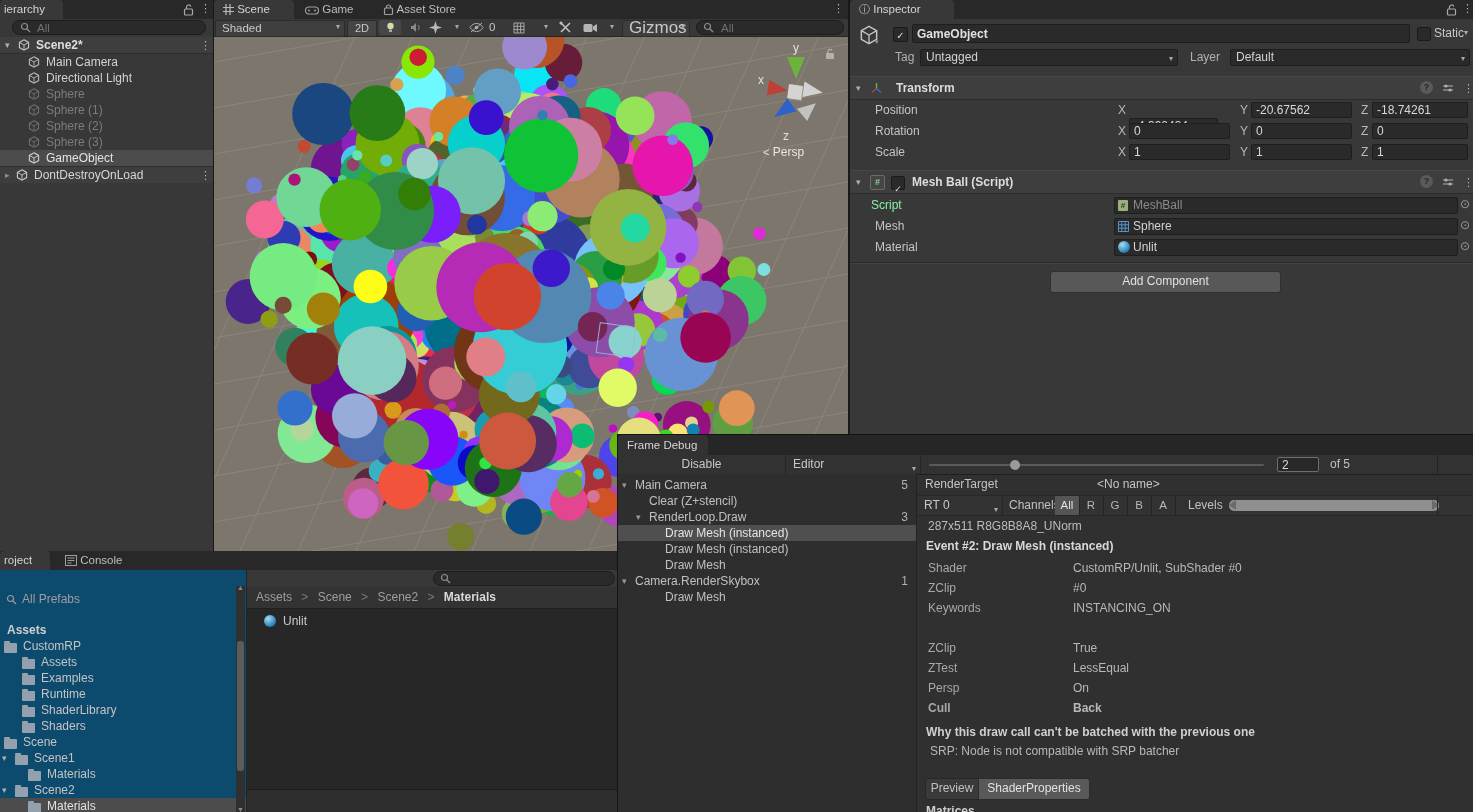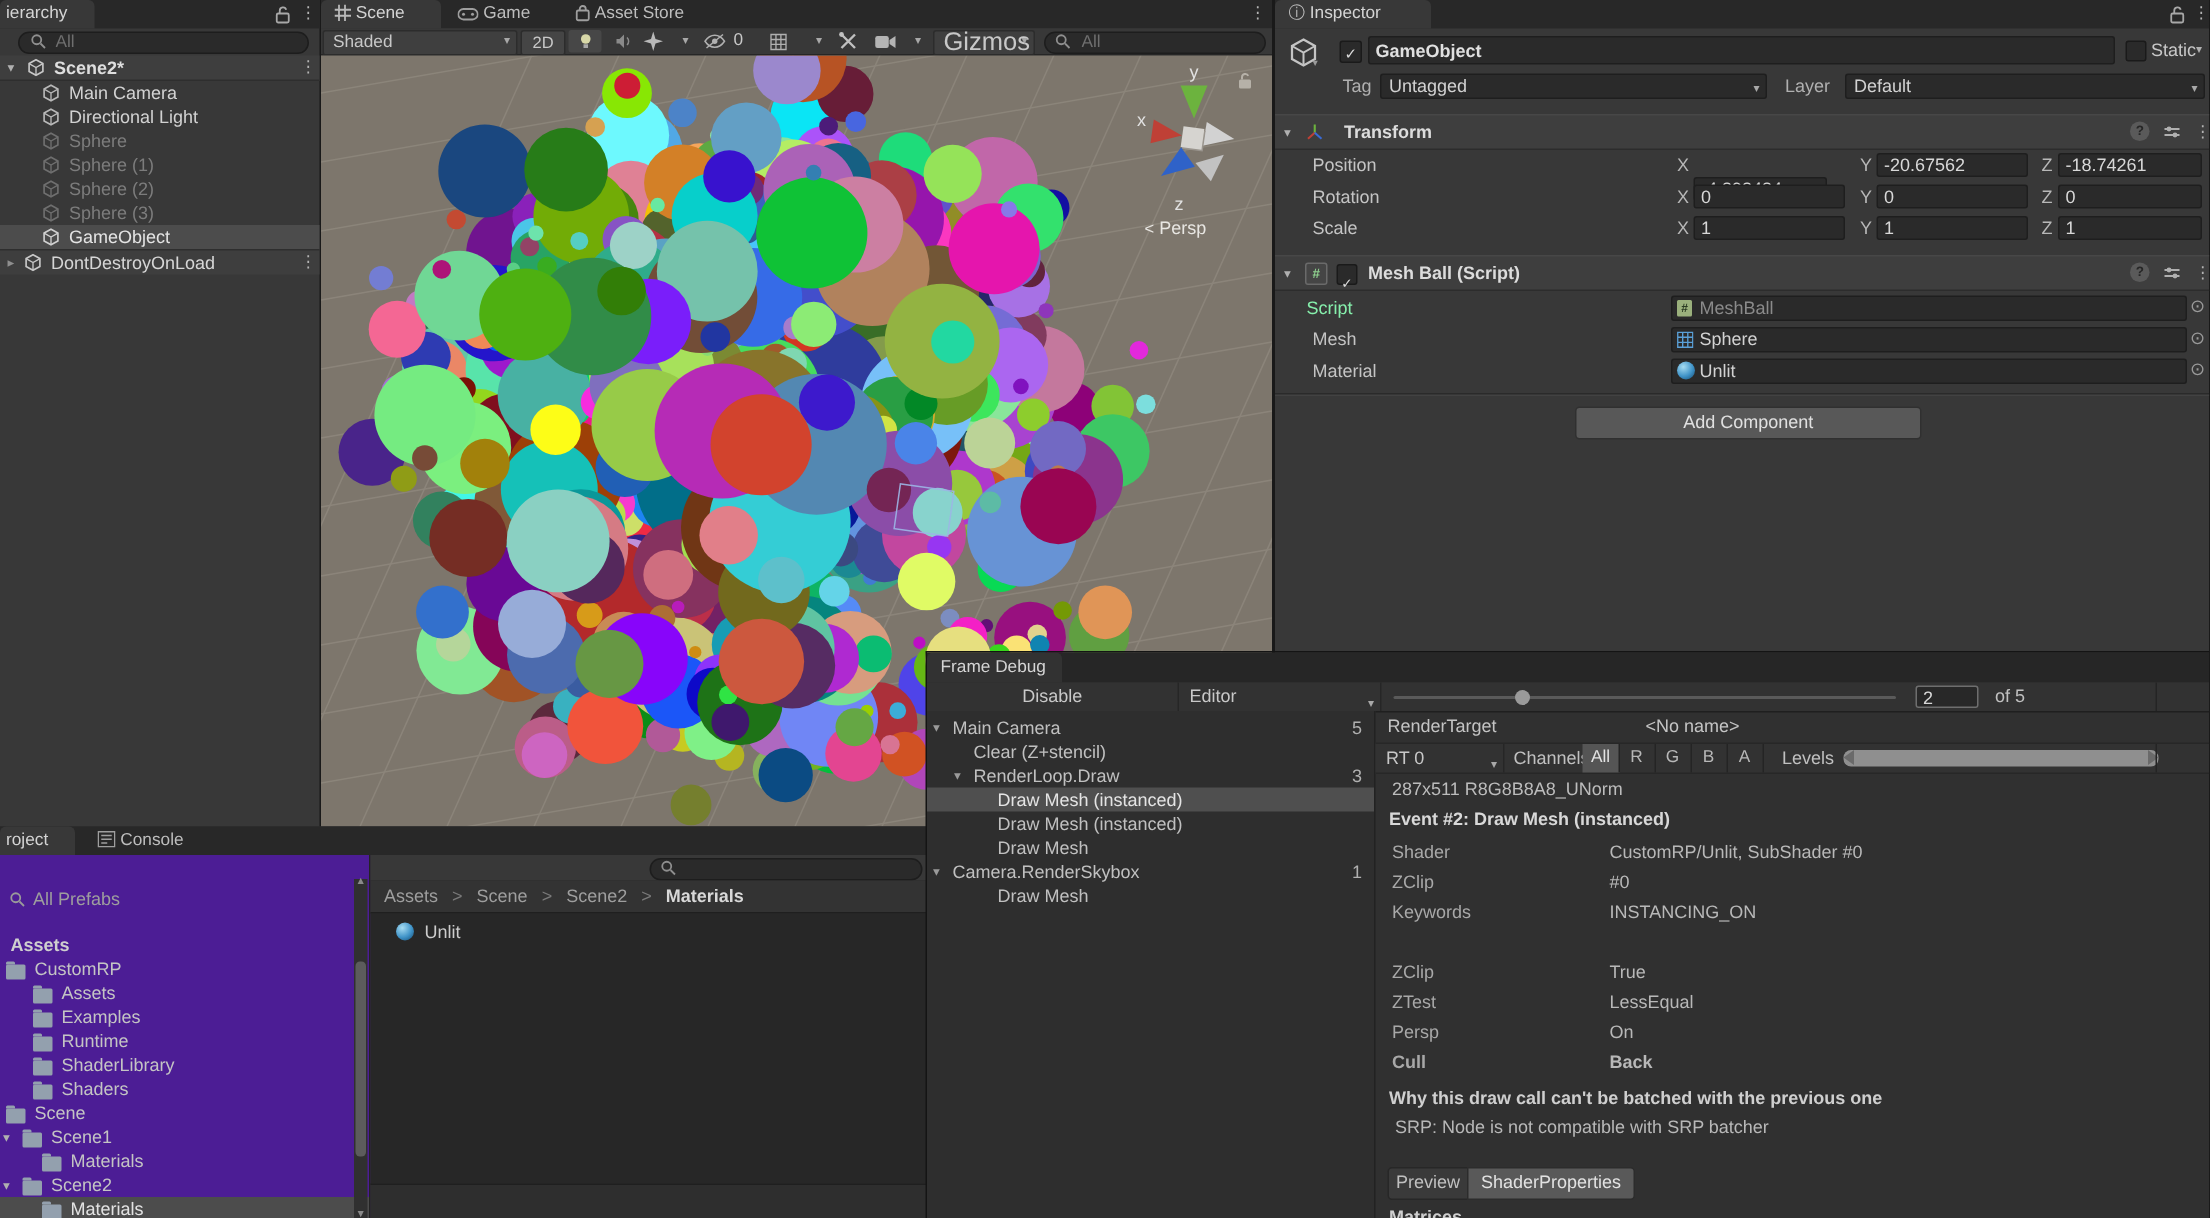--- a/index.html
+++ b/index.html
@@ -1026,21 +1026,21 @@
       </div>
       <div class="tab" style="left:56px;">
         <svg class="ic" width="12" height="11" viewBox="0 0 12 11">
             <rect x="0.5" y="0.5" width="11" height="10" fill="none" stroke="#9e9e9e"></rect>
             <path d="M2.5 3h7M2.5 5.5h7M2.5 8h4" stroke="#9e9e9e"></path>
           </svg>
         <span>Console</span>
       </div>
     </div>
 
-    <div class="abs" style="left:0;top:19px;width:246px;height:242px;background:#4c1d95;border-right:1px solid #242424;">
+    <div class="abs" style="left:0;top:19px;width:246px;height:242px;background:#0c4a6e;border-right:1px solid #242424;">
       <div class="row16" style="left:0;top:21px;width:246px;">
         <svg class="ic abs" style="left:6px;top:3px;" width="11" height="11" viewBox="0 0 11 11">
             <circle cx="4.5" cy="4.5" r="3" fill="none" stroke="#9a9a9a" stroke-width="1.2"></circle>
             <path d="M7 7l3 3" stroke="#9a9a9a" stroke-width="1.2"></path>
           </svg>
         <span class="abs" style="left:22px;color:#9e9e9e;">All Prefabs</span>
       </div>
       <div class="row16" style="left:0;top:52px;width:246px;">
         <span class="abs bold" style="left:7px;color:#cfcfcf;">Assets</span>
       </div>

